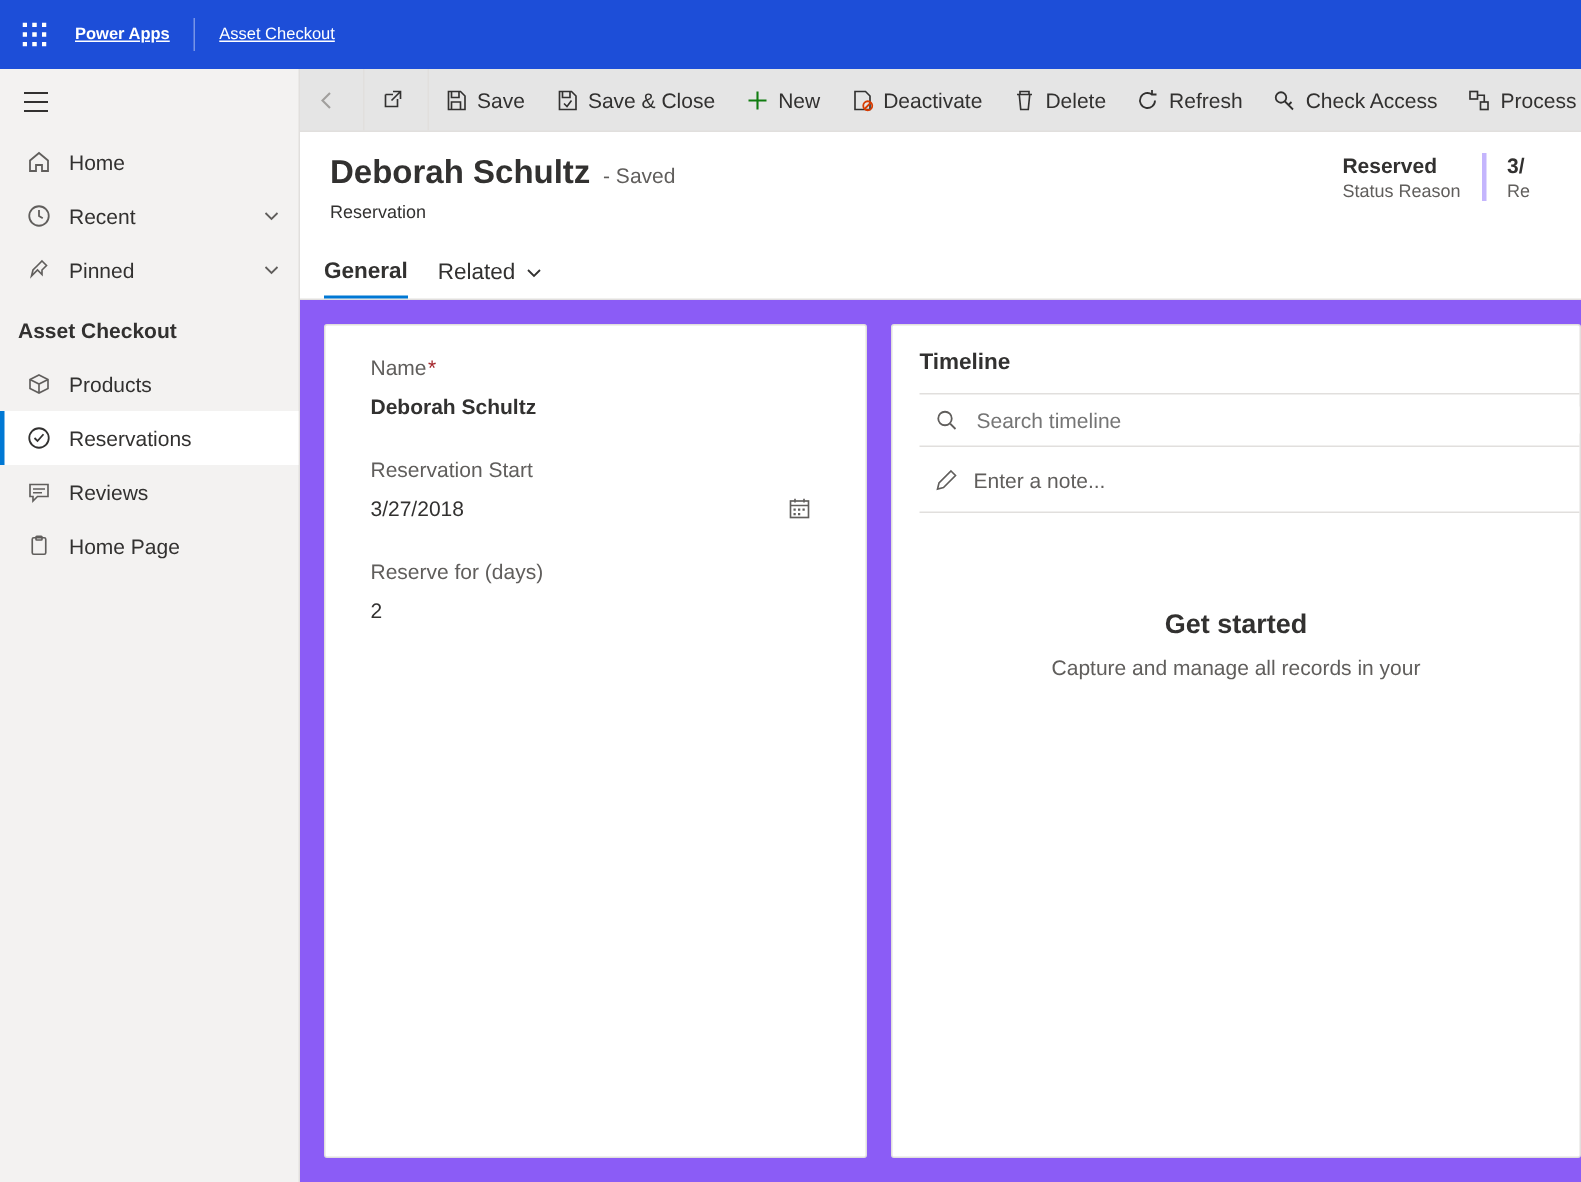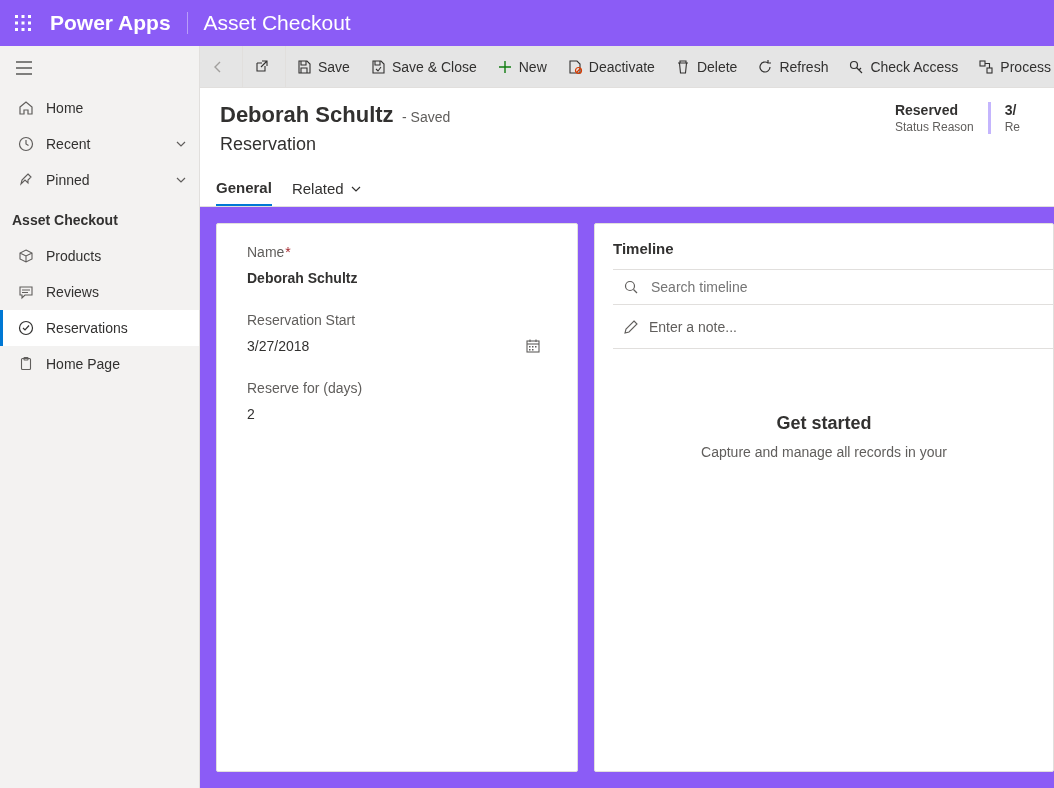--- a/index.html
+++ b/index.html
@@ -1,18 +1,18 @@
 <!DOCTYPE html>
 <html><head>
 <meta charset="utf-8">
 <style>
   * { box-sizing: border-box; }
   html, body { margin:0; padding:0; height:100%; font-family: "Segoe UI", Arial, sans-serif; color:#323130; overflow:hidden; }
   
-  .topbar { height:46px; background:#8b5cf6; color:#fff; display:flex; align-items:center; font-size:21px; }
+  .topbar { height:46px; background:#1d4ed8; color:#fff; display:flex; align-items:center; font-size:11px;text-decoration:underline; }
   .topbar .waffle { width:46px; height:46px; display:flex; align-items:center; justify-content:center; }
   .topbar .brand { font-weight:600; padding:0 12px 0 4px; }
   .topbar .vsep { width:1px; height:22px; background:rgba(255,255,255,0.4); margin:0 4px; }
   .topbar .appname { padding:0 12px; font-weight:400; }
   
   .shell { display:flex; height:calc(100% - 46px); width:100%; }
   .leftnav { width:200px; background:#f3f2f1; border-right:1px solid #e1dfdd; display:flex; flex-direction:column; font-size:14px; color:#323130; }
   .leftnav .hamburger { height:44px; display:flex; align-items:center; padding-left:16px; }
   .leftnav .navitem { display:flex; align-items:center; height:36px; padding:0 12px 0 16px; cursor:pointer; position:relative; }
   .leftnav .navitem .icon { width:20px; display:flex; justify-content:center; color:#605e5c; }
@@ -25,21 +25,21 @@
   .main { flex:1; display:flex; flex-direction:column; background:#fff; min-width:0; overflow:hidden; }
   .cmdbar { height:42px; border-bottom:1px solid #e1dfdd; display:flex; align-items:center; font-size:14px; color:#323130; background:#e5e5e5; overflow:hidden; }
   .cmdbox { display:flex; align-items:center; height:42px; border-right:1px solid #e1dfdd; }
   .cmdbtn { display:flex; align-items:center; padding:0 10px; height:42px; cursor:pointer; white-space:nowrap; }
   .cmdbtn .icon { margin-right:6px; display:flex; align-items:center; }
   
   .pagehead { padding:14px 20px 0 20px; display:flex; align-items:flex-start; }
   .pagehead .titles { flex:1; min-width:0; }
   .pagehead h1 { margin:0; font-size:22px; font-weight:600; display:inline; }
   .pagehead .saved { font-size:14px; color:#605e5c; font-weight:400; margin-left:4px; }
-  .pagehead .subtitle { font-size:18px; color:#323130; margin-top:6px; }
+  .pagehead .subtitle { font-size:12px; color:#323130; margin-top:6px; }
   .pagehead .statuscol { text-align:left; padding:0 14px; border-right:3px solid #c4b5fd; }
   .pagehead .statuscol:last-child { border-right:none; }
   .pagehead .statval { font-size:14px; font-weight:600; }
   .pagehead .statlbl { font-size:12px; color:#605e5c; margin-top:2px; }
   
   .tabs { border-bottom:1px solid #e1dfdd; padding:0 16px; margin-top:16px; display:flex; gap:20px; font-size:15px; }
   .tab { padding:8px 0; cursor:pointer; color:#323130; display:flex; align-items:center; }
   .tab.active { font-weight:600; border-bottom:2px solid #0078d4; }
   
   .content { flex:1; background:#8b5cf6; padding:16px 0 16px 16px; display:flex; gap:16px; overflow:hidden; }
@@ -135,38 +135,38 @@
     </div>
     <div class="section-title">Asset Checkout</div>
     <div class="navitem">
       <span class="icon">
         <svg width="16" height="16" viewBox="0 0 16 16">
             <path d="M8 2 L14 5 V11 L8 14 L2 11 V5 Z M2 5 L8 8 L14 5 M8 8 V14" fill="none" stroke="#605e5c" stroke-width="1.1"></path>
           </svg>
       </span>
       <span class="label">Products</span>
     </div>
+    <div class="navitem active">
+      <span class="icon">
+        <svg width="16" height="16" viewBox="0 0 16 16">
+            <circle cx="8" cy="8" r="6.5" fill="none" stroke="#323130" stroke-width="1.2"></circle>
+            <path d="M5 8 L7 10 L11 5.5" fill="none" stroke="#323130" stroke-width="1.2"></path>
+          </svg>
+      </span>
+      <span class="label">Reservations</span>
+    </div>
     <div class="navitem">
       <span class="icon">
         <svg width="16" height="16" viewBox="0 0 16 16">
             <path d="M2 3 H14 V11 H7 L4 14 V11 H2 Z" fill="none" stroke="#605e5c" stroke-width="1.1"></path>
             <line x1="4" y1="6" x2="12" y2="6" stroke="#605e5c" stroke-width="1"></line>
             <line x1="4" y1="8.5" x2="10" y2="8.5" stroke="#605e5c" stroke-width="1"></line>
           </svg>
       </span>
       <span class="label">Reviews</span>
-    </div>
-    <div class="navitem active">
-      <span class="icon">
-        <svg width="16" height="16" viewBox="0 0 16 16">
-            <circle cx="8" cy="8" r="6.5" fill="none" stroke="#323130" stroke-width="1.2"></circle>
-            <path d="M5 8 L7 10 L11 5.5" fill="none" stroke="#323130" stroke-width="1.2"></path>
-          </svg>
-      </span>
-      <span class="label">Reservations</span>
     </div>
     <div class="navitem">
       <span class="icon">
         <svg width="16" height="16" viewBox="0 0 16 16">
             <rect x="3.5" y="2.5" width="9" height="11" rx="1" fill="none" stroke="#605e5c" stroke-width="1.1"></rect>
             <rect x="6" y="1.5" width="4" height="2.5" rx="0.5" fill="none" stroke="#605e5c" stroke-width="1.1"></rect>
           </svg>
       </span>
       <span class="label">Home Page</span>
     </div>

